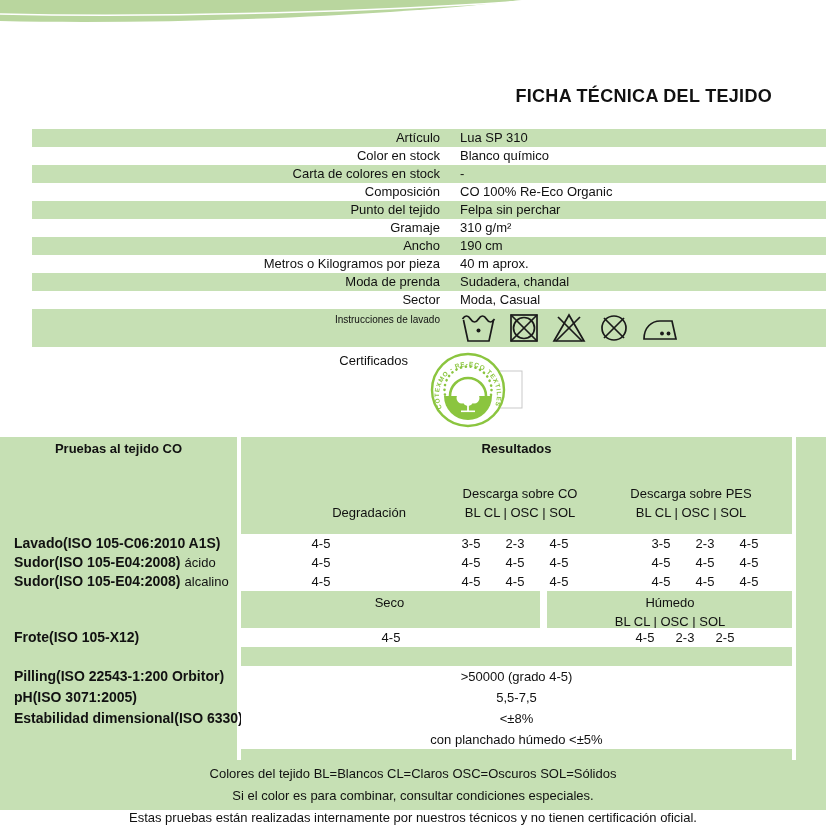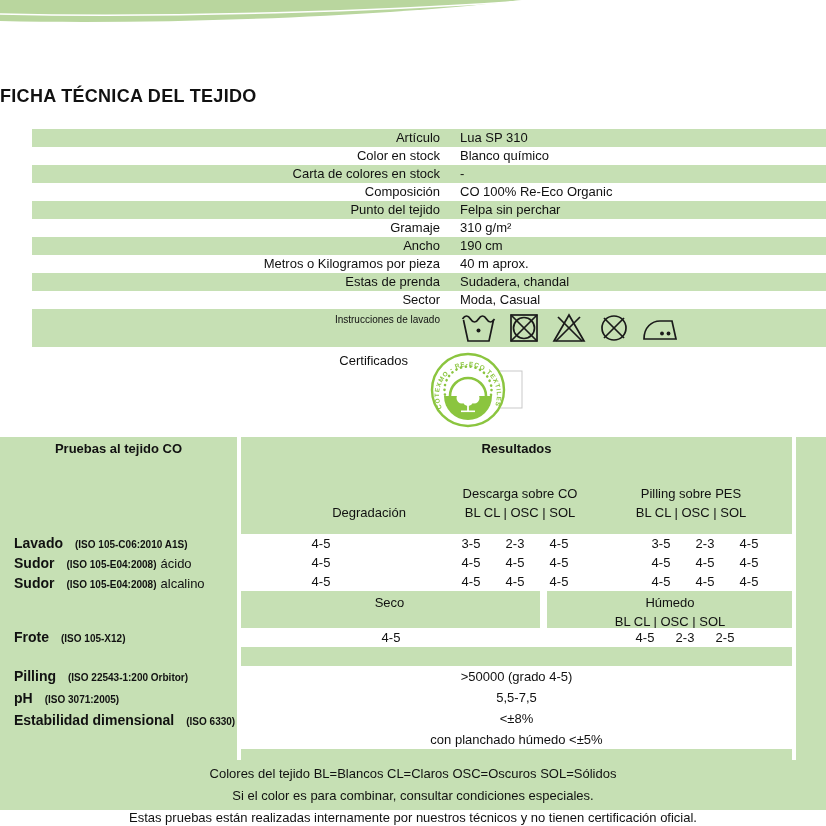--- a/index.html
+++ b/index.html
@@ -3,21 +3,21 @@
 <meta charset="utf-8">
 <style>
   html,body{margin:0;padding:0;background:#fff;}
   body{font-family:"Liberation Sans", sans-serif;color:#111;}
   .page{position:relative;width:826px;height:826px;overflow:hidden;background:#fff;}
 
   
   .wave{position:absolute;top:0;left:0;}
 
   
-  .title{position:absolute;top:86px;left:0;width:772px;text-align:left;
+  .title{position:absolute;top:86px;left:0;width:772px;text-align:right;
          font-size:18px;font-weight:bold;letter-spacing:.3px;}
 
   
   .info{position:absolute;top:129px;left:0;width:826px;margin-left:32px;}
   .info-row{display:flex;height:18px;line-height:18px;font-size:13px;}
   .info-row.green{background:#c6e0b4;}
   .info-label{width:408px;text-align:right;flex:0 0 auto;}
   .info-value{margin-left:20px;white-space:nowrap;}
 
   .care-row{display:flex;height:38px;background:#c6e0b4;font-size:10px;}
@@ -39,21 +39,21 @@
 
   .r-h1-left{position:absolute;top:4px;left:0;width:237px;text-align:center;font-weight:bold;}
   .r-h1-right{position:absolute;top:4px;left:241px;width:551px;text-align:center;font-weight:bold;}
 
   .r-col-deg{position:absolute;top:66px;left:241px;width:160px;height:19px;line-height:19px;text-align:center;margin-left:48px;}
   .r-col-co{position:absolute;top:47px;left:400px;width:240px;text-align:center;line-height:19px;}
   .r-col-pes{position:absolute;top:47px;left:588px;width:206px;text-align:center;line-height:19px;}
 
   .r-labels-main{position:absolute;top:97px;left:14px;line-height:19px;}
   .r-label b{font-size:14px;}
-  .iso{font-size:10px;font-weight:bold;margin-left:12px;}
+  .iso{font-size:14px;font-weight:bold;margin-left:0;}
   .sfx{margin-left:4px;}
 
   .r-white-main{position:absolute;top:97px;left:241px;width:551px;height:57px;background:#fff;}
   .vrow{position:relative;height:19px;line-height:19px;}
   .cell-deg{position:absolute;left:0;width:160px;text-align:center;}
   .cell-grp{position:absolute;display:flex;}
   .cell-grp span{width:44px;text-align:center;}
   .grp-co{left:208px;}
   .grp-pes{left:398px;}
 
@@ -113,21 +113,21 @@
     </div>
     <div class="info-row green">
       <div class="info-label">Ancho</div>
       <div class="info-value">190 cm</div>
     </div>
     <div class="info-row">
       <div class="info-label">Metros o Kilogramos por pieza</div>
       <div class="info-value">40 m aprox.</div>
     </div>
     <div class="info-row green">
-      <div class="info-label">Estas de prenda</div>
+      <div class="info-label">Moda de prenda</div>
       <div class="info-value">Sudadera, chandal</div>
     </div>
     <div class="info-row">
       <div class="info-label">Sector</div>
       <div class="info-value">Moda, Casual</div>
     </div>
 
     <div class="care-row">
       <div class="info-label">Instrucciones de lavado</div>
       <div class="care-icons">
@@ -191,21 +191,21 @@
 
     <div class="r-h1-left">Pruebas al tejido CO</div>
     <div class="r-h1-right">Resultados</div>
 
     <div class="r-col-deg">Degradación</div>
     <div class="r-col-co">
       <div>Descarga sobre CO</div>
       <div>BL CL | OSC | SOL</div>
     </div>
     <div class="r-col-pes">
-      <div>Pilling sobre PES</div>
+      <div>Descarga sobre PES</div>
       <div>BL CL | OSC | SOL</div>
     </div>
 
     <div class="r-labels-main">
       <div class="r-label">
         <b>Lavado</b><span class="iso">(ISO 105-C06:2010 A1S)</span><span class="sfx"></span>
       </div>
       <div class="r-label">
         <b>Sudor</b><span class="iso">(ISO 105-E04:2008)</span><span class="sfx">ácido</span>
       </div>

